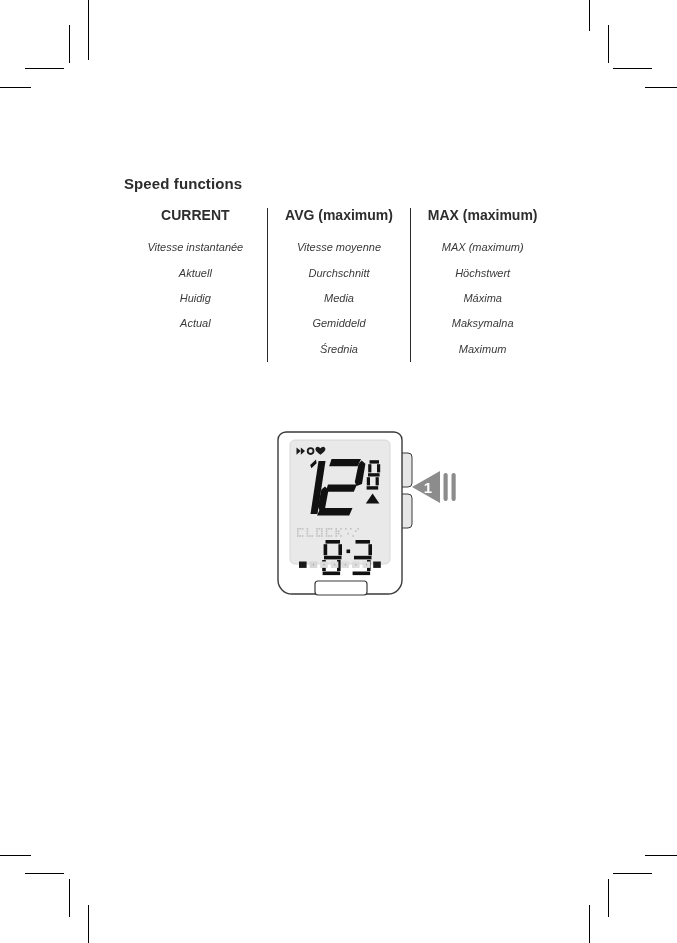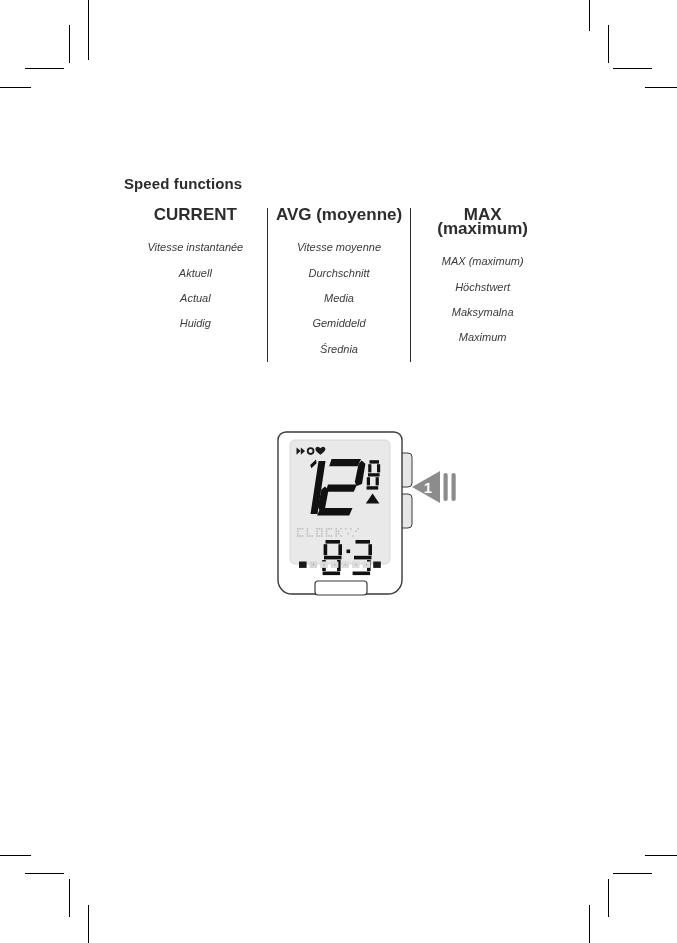--- a/index.html
+++ b/index.html
@@ -51,21 +51,21 @@
   .lang-col {
     flex: 1 1 0;
     text-align: center;
     padding: 0 6px;
     box-sizing: border-box;
   }
   .lang-col + .lang-col {
     border-left: 1.3px solid #2b2b2e;
   }
   .col-head {
-    font-size: 17px;
+    font-size: 14px;
     font-weight: bold;
     color: #2d2d2d;
     line-height: 14px;
     padding-bottom: 13px;
   }
   .col-item {
     font-size: 11px;
     font-style: italic;
     color: #3a3a3a;
     line-height: 13px;
@@ -119,37 +119,38 @@
   <div class="crop v" style="left:589px;top:905px;height:38px;"></div>
 
   <div class="page-title">Speed functions</div>
 
   <div class="lang-table">
 
     <div class="lang-col">
       <div class="col-head">CURRENT</div>
       <div class="col-item">Vitesse instantanée</div>
       <div class="col-item">Aktuell</div>
+      <div class="col-item">Huidig</div>
       <div class="col-item">Actual</div>
-      <div class="col-item">Huidig</div>
     </div>
 
     <div class="lang-col">
-      <div class="col-head">AVG (moyenne)</div>
+      <div class="col-head">AVG (maximum)</div>
       <div class="col-item">Vitesse moyenne</div>
       <div class="col-item">Durchschnitt</div>
       <div class="col-item">Media</div>
       <div class="col-item">Gemiddeld</div>
       <div class="col-item">Średnia</div>
     </div>
 
     <div class="lang-col">
       <div class="col-head">MAX (maximum)</div>
       <div class="col-item">MAX (maximum)</div>
       <div class="col-item">Höchstwert</div>
+      <div class="col-item">Máxima</div>
       <div class="col-item">Maksymalna</div>
       <div class="col-item">Maximum</div>
     </div>
 
   </div>
 
   <div id="device-figure">
     <svg width="200" height="200" viewBox="0 0 200 200" xmlns="http://www.w3.org/2000/svg">
 
       <path d="M126 35 h14 a4 4 0 0 1 4 4 v26 a4 4 0 0 1 -4 4 h-14 z" fill="#e6e6e6" stroke="#3a3a3a" stroke-width="1"></path>

